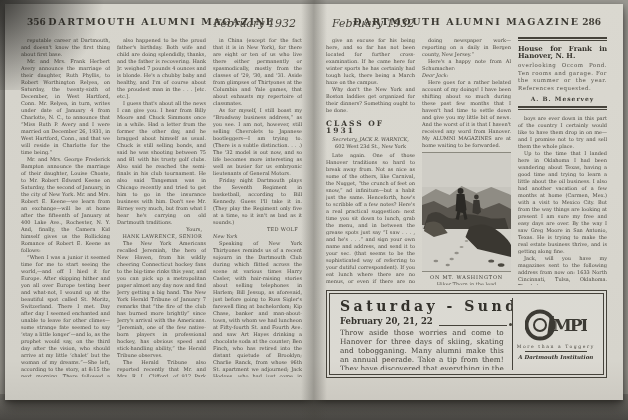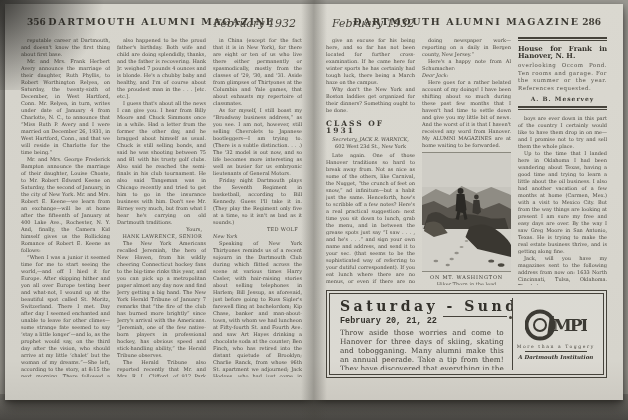--- a/index.html
+++ b/index.html
@@ -60,21 +60,21 @@
   .dblrule { border-top:2px solid #45423a; border-bottom:1px solid #45423a; height:4px; }
   .house-ad h3 { font-size:7px; font-weight:bold; margin:4px 0 3px; color:#38362f; }
   .house-body { font-size:5.5px; line-height:7.5px; letter-spacing:.5px; color:#55524a; }
   .house-sig  { text-align:center; font-size:6px; font-weight:bold; letter-spacing:1px;
                 margin:3px 0 4px; color:#3c3a33; }
 
   .campion { margin-top:5px; height:88px; border:1px solid #45423a; padding:2px; background:rgba(255,255,252,.12); }
   .campion-in { border:1px solid #45423a; height:100%; display:flex; padding:4px 8px 4px 10px; }
   .ad-left { flex:1 1 auto; overflow:hidden; }
   .ad-title { font-size:14px; font-weight:bold; letter-spacing:3.5px; white-space:nowrap; color:#33312b; }
-  .ad-dates-row { display:flex; align-items:flex-start; margin:2px 0 2px;font-family:Liberation Mono, monospace; }
+  .ad-dates-row { display:flex; align-items:flex-end; margin:2px 0 2px; }
   .ad-dates { font-size:8.5px; font-weight:bold; white-space:nowrap; color:#33312b; }
   .ad-dash  { flex:1 1 auto; border-top:1px solid #45423a; margin:0 2px 0 6px; }
   .ad-dot   { width:3px; height:3px; border-radius:50%; background:#45423a; }
   .ad-body  { font-size:7.3px; line-height:9px; text-align:justify; color:#45423a; padding-right:8px; }
   .ad-right { flex:0 0 80px; border-left:1px solid #45423a; display:flex; flex-direction:column;
               align-items:center; justify-content:center; padding-left:4px; }
   .ad-tag   { font-size:4.5px; letter-spacing:1.6px; white-space:nowrap; margin-top:2px; color:#45423a; }
   .ad-rule  { width:62px; border-top:1px solid #45423a; margin:2px 0; }
   .ad-slogan{ font-size:5.5px; font-weight:bold; font-style:italic; white-space:nowrap; color:#33312b; }
 </style>

